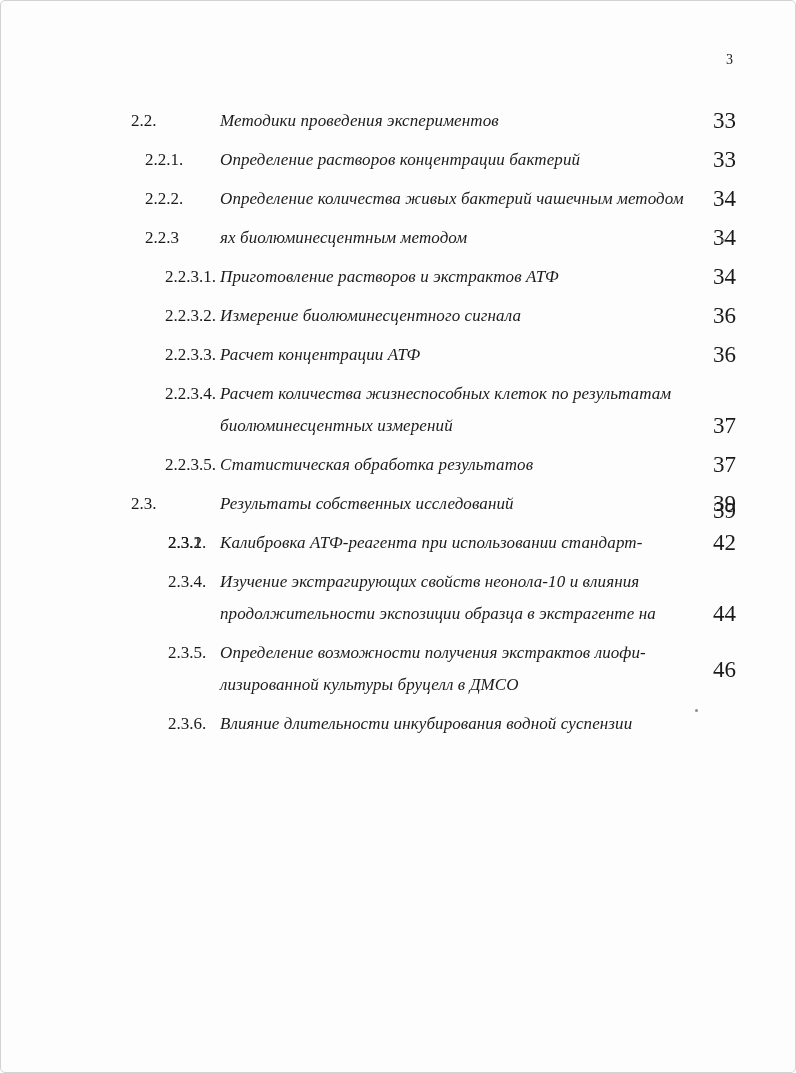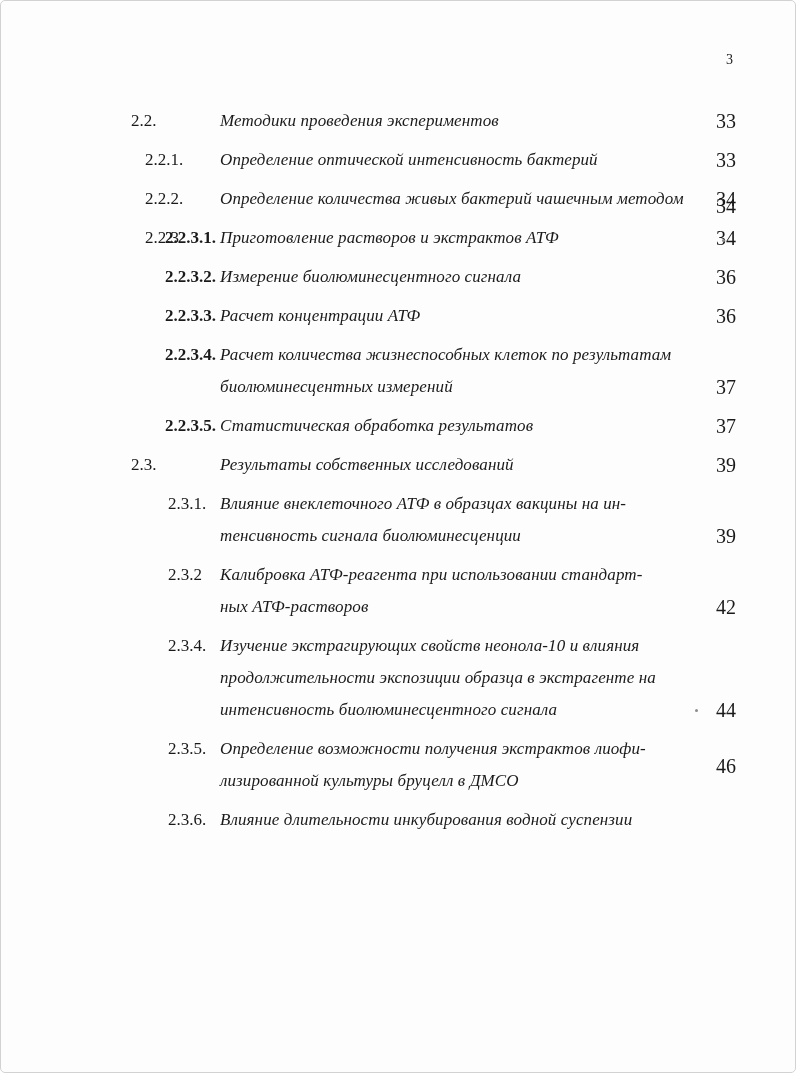--- a/index.html
+++ b/index.html
@@ -41,33 +41,33 @@
   .entry .num {
     position: absolute;
     top: 0;
     font-size: 17px;
     line-height: 32px;
     white-space: nowrap;
   }
   .indent-section .num       { left: 118px; }
   .indent-subsection .num    { left: 132px; }
   .indent-subsection-b .num  { left: 155px; }
-  .indent-subsubsection .num { left: 152px; font-weight: bold; }
+  .indent-subsubsection .num { left: 152px; }
   .entry .line {
     font-size: 17px;
     line-height: 32px;
     white-space: nowrap;
     letter-spacing: 0.1px;
     font-style: italic;
   }
   .entry .page-ref {
     position: absolute;
     right: 59px;
     bottom: 0;
-    font-size: 20px;
+    font-size: 23px;
     line-height: 32px;
   }
   .entry .page-ref.mid {
     bottom: 15px;
   }
   .artifact-dot {
     position: absolute;
     width: 3px;
     height: 3px;
     border-radius: 50%;
@@ -86,34 +86,35 @@
       <div class="entry indent-section">
         <span class="num">2.2.</span>
         <div class="text">
           <div class="line">Методики проведения экспериментов</div>
         </div>
         <span class="page-ref">33</span>
       </div>
       <div class="entry indent-subsection">
         <span class="num">2.2.1.</span>
         <div class="text">
-          <div class="line">Определение оптической интенсивность бактерий</div>
+          <div class="line">Определение растворов концентрации бактерий</div>
         </div>
         <span class="page-ref">33</span>
       </div>
       <div class="entry indent-subsection">
         <span class="num">2.2.2.</span>
         <div class="text">
           <div class="line">Определение количества живых бактерий чашечным методом</div>
         </div>
         <span class="page-ref">34</span>
       </div>
       <div class="entry indent-subsection">
         <span class="num">2.2.3</span>
         <div class="text">
+          <div class="line">ях биолюминесцентным методом</div>
         </div>
         <span class="page-ref">34</span>
       </div>
       <div class="entry indent-subsubsection">
         <span class="num">2.2.3.1.</span>
         <div class="text">
           <div class="line">Приготовление растворов и экстрактов АТФ</div>
         </div>
         <span class="page-ref">34</span>
       </div>
@@ -148,40 +149,34 @@
       </div>
       <div class="entry indent-section">
         <span class="num">2.3.</span>
         <div class="text">
           <div class="line">Результаты собственных исследований</div>
         </div>
         <span class="page-ref">39</span>
       </div>
       <div class="entry indent-subsection-b">
         <span class="num">2.3.1.</span>
-        <div class="text">
-          <div class="line">Влияние внеклеточного АТФ в образцах вакцины на ин-</div>
-          <div class="line">тенсивность сигнала биолюминесценции</div>
-        </div>
         <span class="page-ref">39</span>
       </div>
       <div class="entry indent-subsection-b">
         <span class="num">2.3.2</span>
         <div class="text">
           <div class="line">Калибровка АТФ-реагента при использовании стандарт-</div>
-          <div class="line">ных АТФ-растворов</div>
         </div>
         <span class="page-ref">42</span>
       </div>
       <div class="entry indent-subsection-b">
         <span class="num">2.3.4.</span>
         <div class="text">
           <div class="line">Изучение экстрагирующих свойств неонола-10 и влияния</div>
           <div class="line">продолжительности экспозиции образца в экстрагенте на</div>
-          <div class="line">интенсивность биолюминесцентного сигнала</div>
         </div>
         <span class="page-ref">44</span>
       </div>
       <div class="entry indent-subsection-b">
         <span class="num">2.3.5.</span>
         <div class="text">
           <div class="line">Определение возможности получения экстрактов лиофи-</div>
           <div class="line">лизированной культуры бруцелл в ДМСО</div>
         </div>
         <span class="page-ref mid">46</span>

